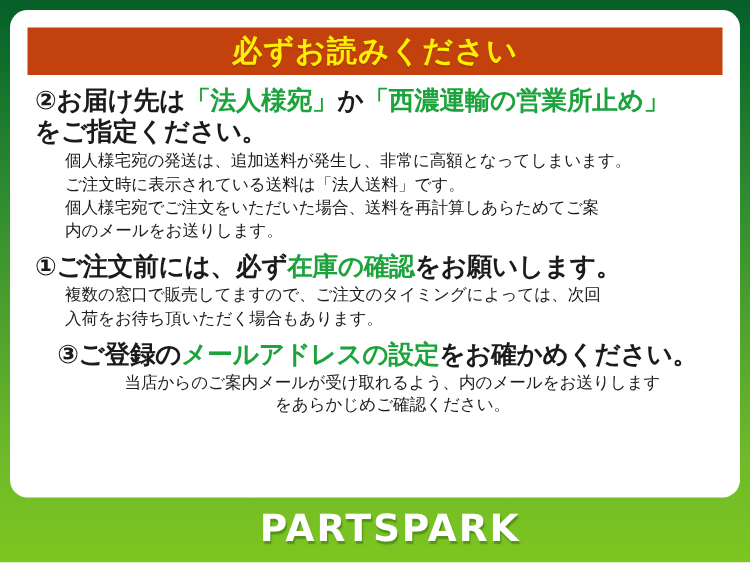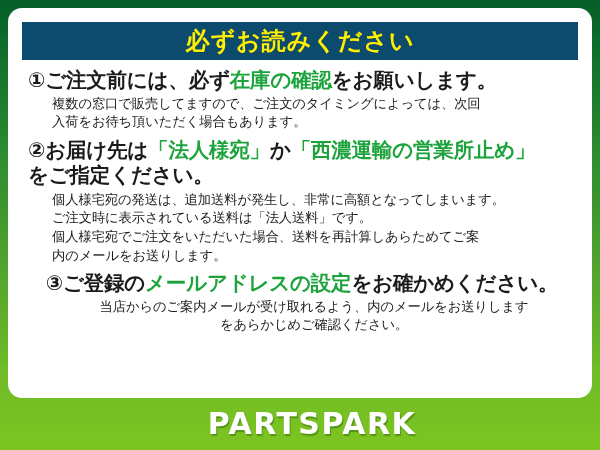--- a/index.html
+++ b/index.html
@@ -39,21 +39,21 @@
     background: #ffffff;
     border-radius: 14px;
     padding: 14px 14px 0 14px;
   }
 
   
   .title-bar {
     box-sizing: border-box;
     width: 100%;
     height: 38px;
-    background: #0c4a6e;
+    background: #c2410c;
     display: flex;
     align-items: center;
     justify-content: center;
   }
   .title-text {
     color: #ffef00;
     font-size: 24px;
     font-weight: bold;
     letter-spacing: 1px;
     line-height: 1;
@@ -121,33 +121,33 @@
 <div class="notice-frame">
 
   <div class="card">
 
     <div class="title-bar">
       <div class="title-text">必ずお読みください</div>
     </div>
 
     <div class="items">
 
-      <div class="item item-1">
-        <p class="item-heading"><span>①ご注文前には、必ず</span><span class="hl">在庫の確認</span><span>をお願いします。</span></p>
-        <p class="item-body">複数の窓口で販売してますので、ご注文のタイミングによっては、次回
-入荷をお待ち頂いただく場合もあります。</p>
-      </div>
-
       <div class="item item-2">
         <p class="item-heading"><span>②お届け先は</span><span class="hl">「法人様宛」</span><span>か</span><span class="hl">「西濃運輸の営業所止め」</span><span>
 をご指定ください。</span></p>
         <p class="item-body">個人様宅宛の発送は、追加送料が発生し、非常に高額となってしまいます。
 ご注文時に表示されている送料は「法人送料」です。
 個人様宅宛でご注文をいただいた場合、送料を再計算しあらためてご案
 内のメールをお送りします。</p>
+      </div>
+
+      <div class="item item-1">
+        <p class="item-heading"><span>①ご注文前には、必ず</span><span class="hl">在庫の確認</span><span>をお願いします。</span></p>
+        <p class="item-body">複数の窓口で販売してますので、ご注文のタイミングによっては、次回
+入荷をお待ち頂いただく場合もあります。</p>
       </div>
 
       <div class="item item-3">
         <p class="item-heading"><span>③ご登録の</span><span class="hl">メールアドレスの設定</span><span>をお確かめください。</span></p>
         <p class="item-body">当店からのご案内メールが受け取れるよう、内のメールをお送りします
 をあらかじめご確認ください。</p>
       </div>
 
     </div>
   </div>

